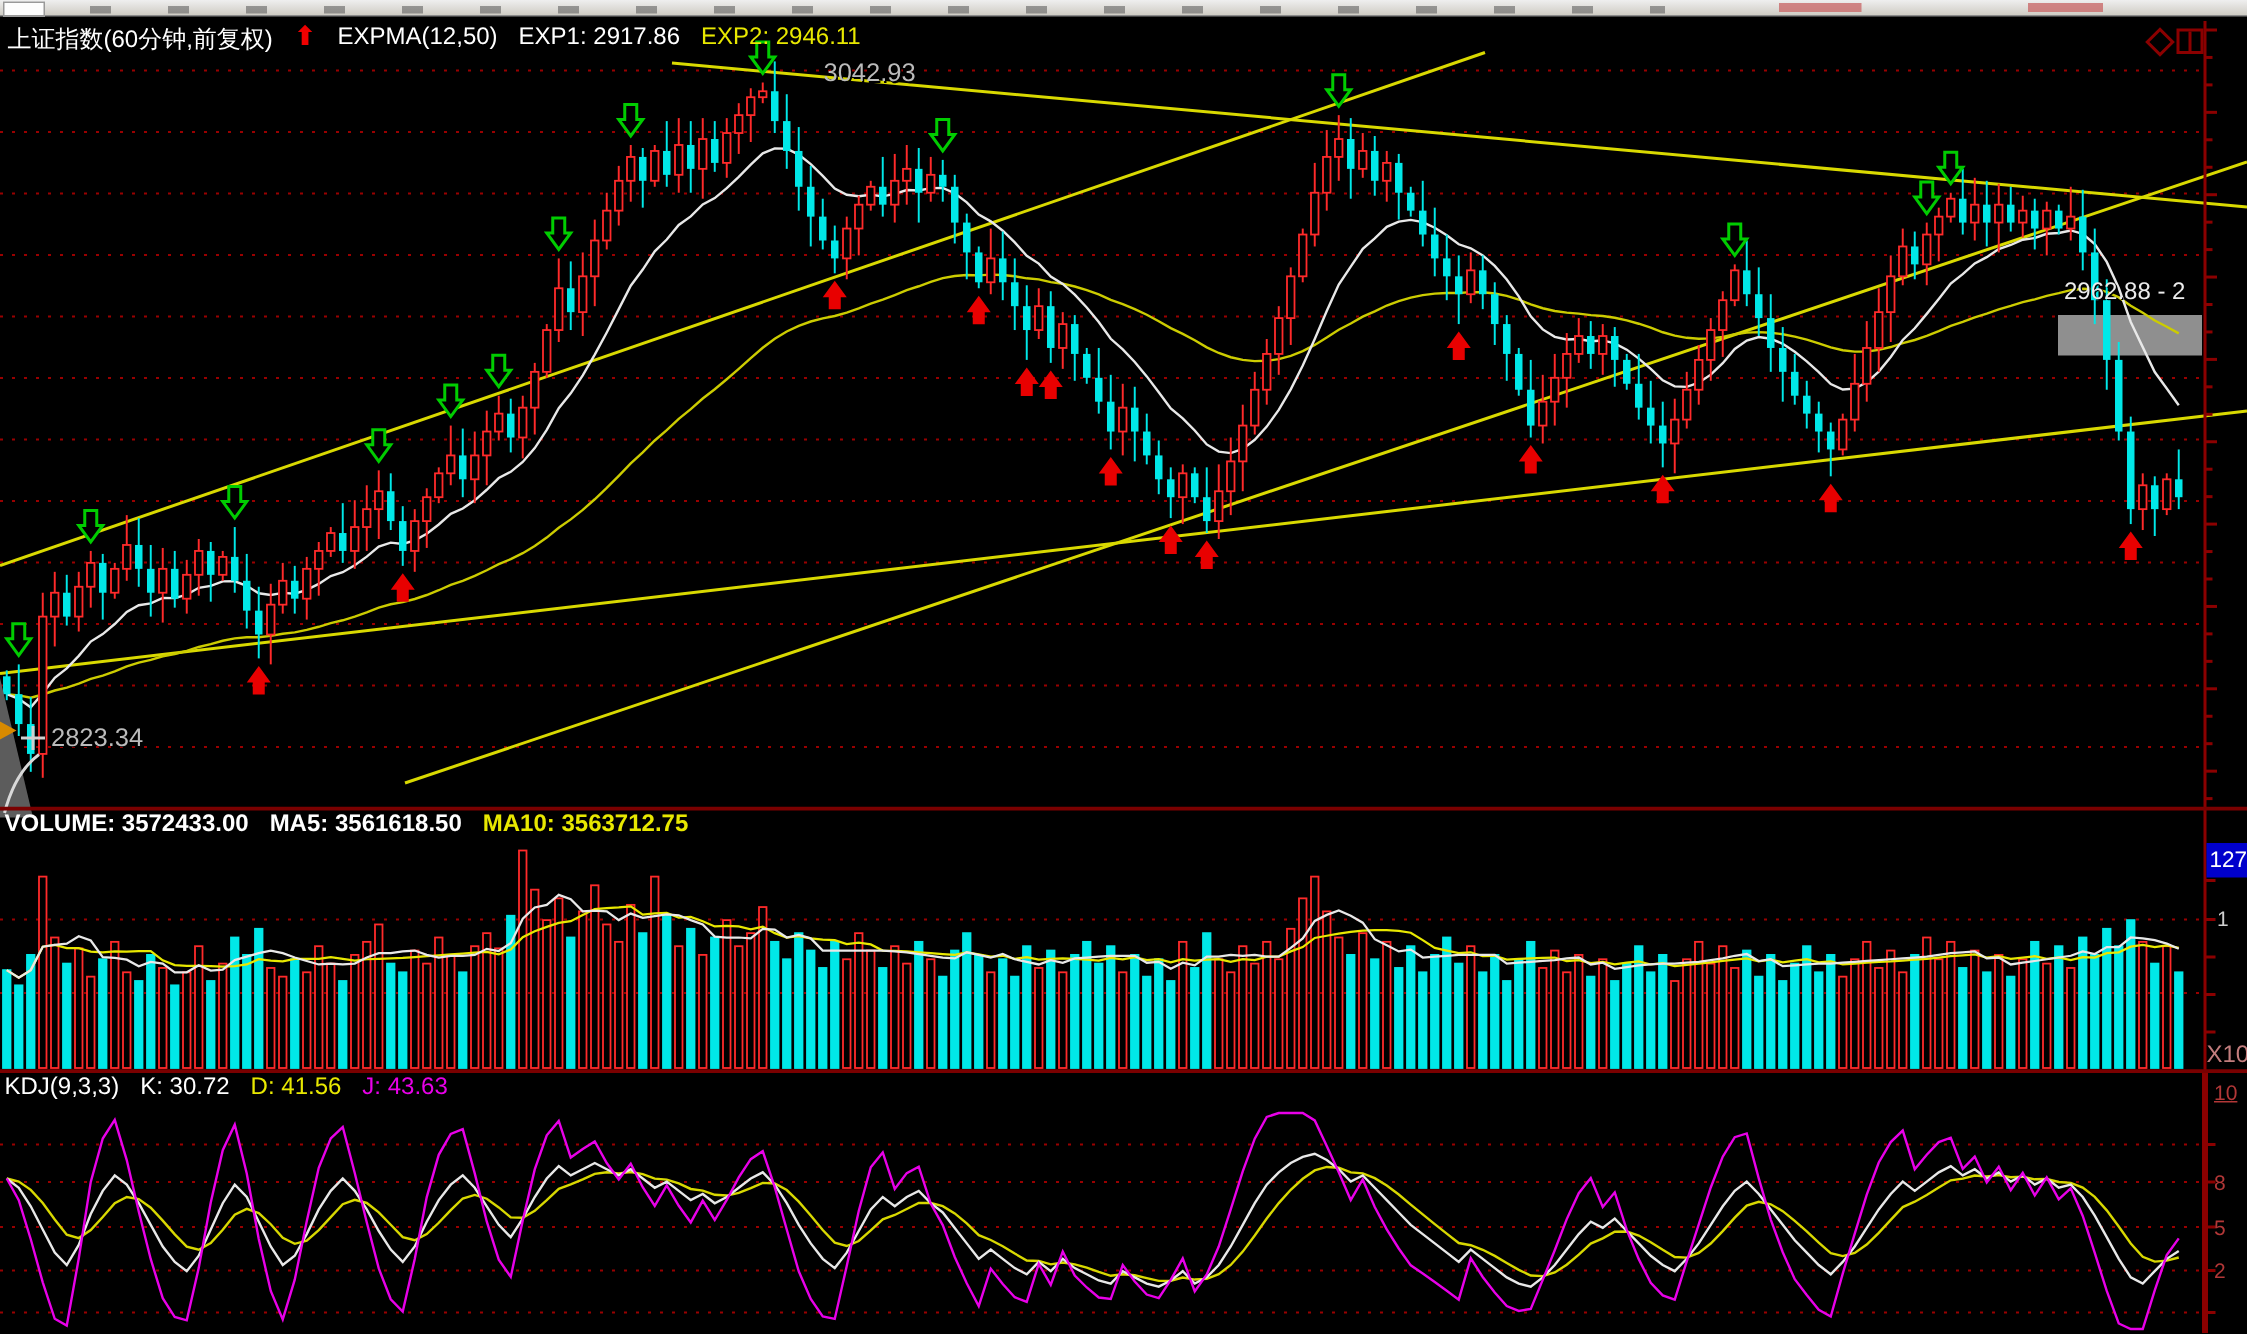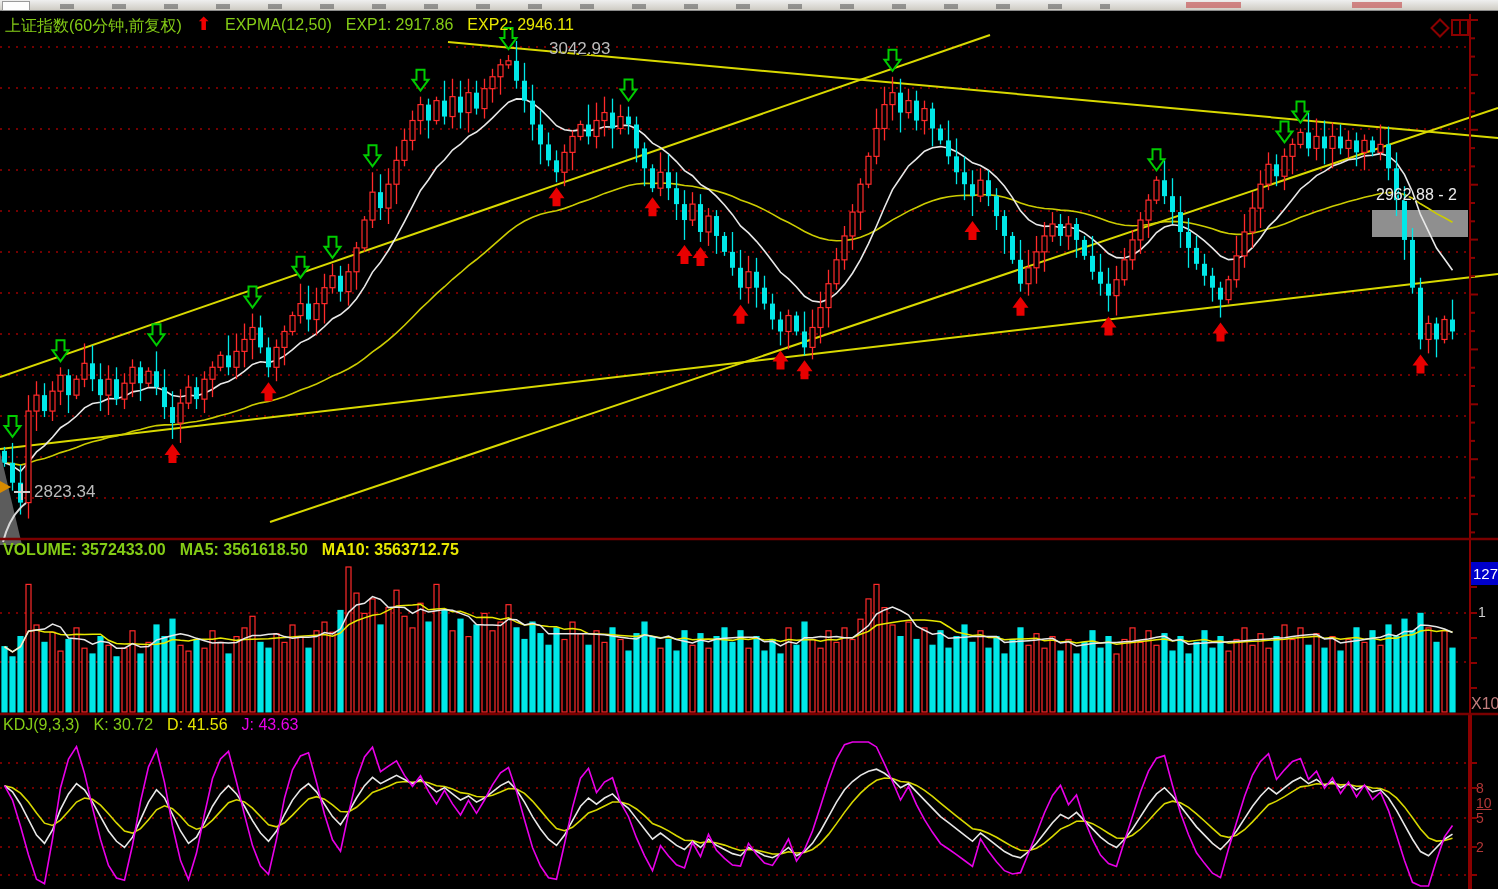--- a/index.html
+++ b/index.html
@@ -7,21 +7,21 @@
           font-family:"Liberation Sans","DejaVu Sans",sans-serif;}
   
   #topbar{position:absolute;left:0;top:0;width:1498px;height:10px;
           background:linear-gradient(#efefef,#cfccc4);border-bottom:1px solid #8a8a8a;}
   #topbar .chip{position:absolute;left:2px;top:1px;width:26px;height:8px;background:#fdfdfd;border:1px solid #999;}
   #topbar .marks{position:absolute;left:60px;top:4px;width:1050px;height:5px;opacity:.55;
           background:repeating-linear-gradient(90deg,#555 0 14px,transparent 14px 52px);}
   #topbar .redfrag{position:absolute;top:2px;height:6px;background:#c96a6a;opacity:.8;}
   
   .hdr{position:absolute;display:flex;gap:14px;font-size:16px;white-space:nowrap;z-index:6;}
-  .w{color:#84cc16;} .y{color:#e8e800;text-align:right;} .m{color:#e800e8;}
+  .w{color:#ffffff;} .y{color:#e8e800;text-align:right;} .m{color:#e800e8;}
   .uparrow{color:#f00000;font-weight:bold;font-size:18px;line-height:16px;}
   
   .plabel{position:absolute;color:#bbbbbb;font-size:17px;z-index:5;text-shadow:1px 1px 0 #000;}
   .boxlabel{position:absolute;color:#ececec;font-size:16px;z-index:5;text-shadow:1px 1px 0 #000;white-space:nowrap;}
   
   .volmax{position:absolute;left:1471px;top:562px;width:27px;height:23px;background:#0000cc;
           color:#fff;font-size:15px;line-height:23px;padding-left:2px;z-index:6;overflow:hidden;}
   .volmid{position:absolute;left:1478px;top:604px;color:#cfcfcf;font-size:14px;z-index:6;}
   .volunit{position:absolute;left:1471px;top:695px;color:#c27d7d;font-size:16px;z-index:6;}
   .kdjlab{position:absolute;left:1476px;color:#b23737;font-size:14px;z-index:6;}
@@ -747,18 +747,18 @@
   <div class="volmid">1</div>
   <div class="volunit">X10</div>
 
   <div class="hdr" style="left:3px;top:716px;">
     <span class="w">KDJ(9,3,3)</span>
     <span class="w">K: 30.72</span>
     <span class="y">D: 41.56</span>
     <span class="m">J: 43.63</span>
   </div>
 
-  <div class="kdjlab" style="top:795px;text-decoration:underline;">10</div>
+  <div class="kdjlab" style="top:720px;text-decoration:underline;">10</div>
   <div class="kdjlab" style="top:780px;">8</div>
   <div class="kdjlab" style="top:810px;">5</div>
   <div class="kdjlab" style="top:839px;">2</div>
 
 </div>
 
 </body></html>

